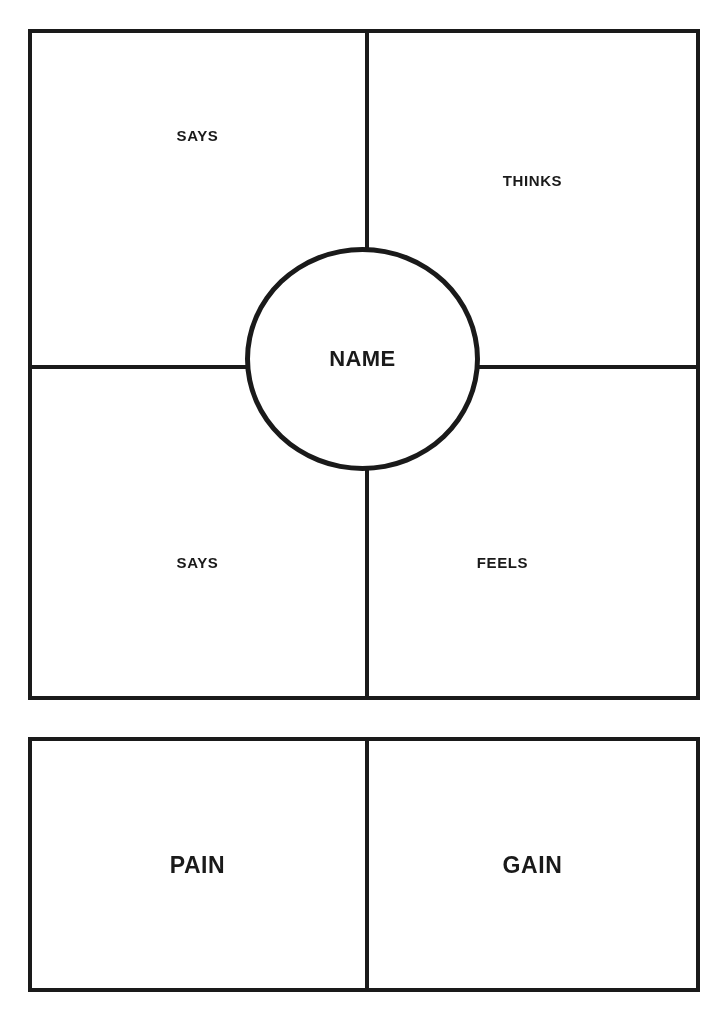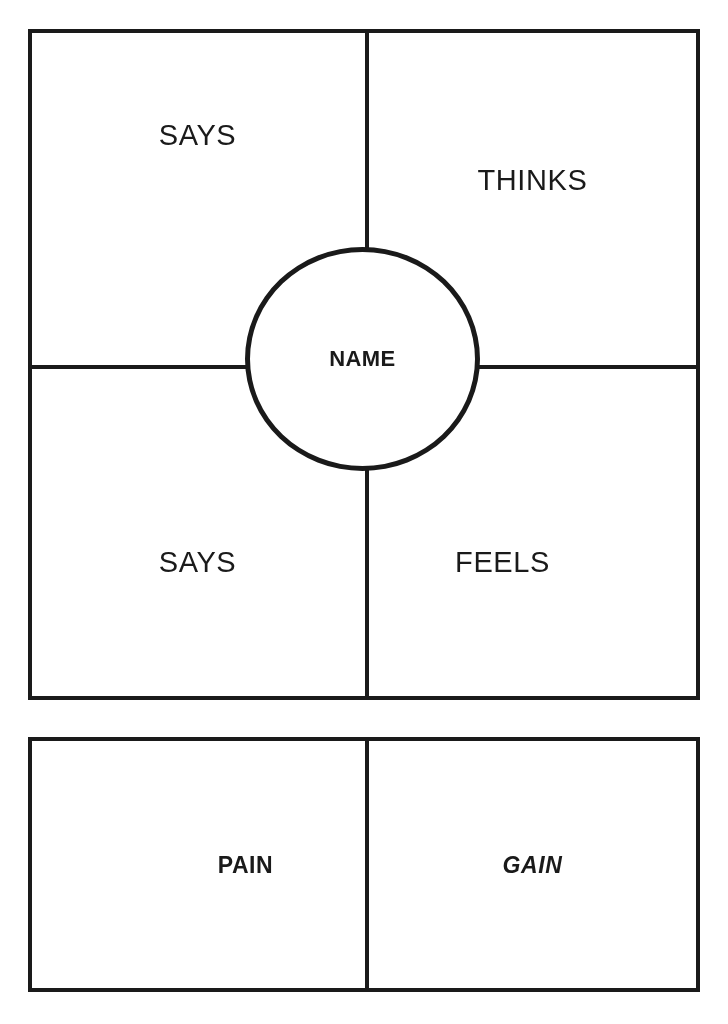--- a/index.html
+++ b/index.html
@@ -38,22 +38,22 @@
 
   .quad {
     position: absolute;
     box-sizing: border-box;
     display: flex;
     align-items: center;
     justify-content: center;
     background: transparent;
   }
   .quad-label {
-    font-size: 29px;
-    font-weight: 400;
+    font-size: 15px;
+    font-weight: 700;
     letter-spacing: 0.6px;
     color: #1a1a1a;
     line-height: 1;
     white-space: nowrap;
     -webkit-font-smoothing: antialiased;
   }
 
   
   .quad.says   { left: 0px;   top: 0px;   width: 333px; height: 332px; }
   .quad.thinks { left: 337px; top: 0px;   width: 327px; height: 422px; }
@@ -121,32 +121,32 @@
     box-sizing: border-box;
     border: 4px solid #1a1a1a;
   }
   .pg-cell {
     position: absolute;
     box-sizing: border-box;
     display: flex;
     align-items: center;
     justify-content: center;
   }
-  .pg-cell.pain { left: 0px;   top: 0px; width: 333px; height: 247px; margin-left: 48px; }
+  .pg-cell.pain { left: 0px;   top: 0px; width: 333px; height: 247px; }
   .pg-cell.gain { left: 337px; top: 0px; width: 327px; height: 247px; }
   .pg-label {
     font-size: 23px;
     font-weight: 700;
     letter-spacing: 0.6px;
     color: #1a1a1a;
     line-height: 1;
     white-space: nowrap;
   }
   .pg-cell.pain .pg-label { transform: translate(-1px, 1px); }
-  .pg-cell.gain .pg-label { transform: translate(0px, 1px); font-style: italic; }
+  .pg-cell.gain .pg-label { transform: translate(0px, 1px); }
 
   .pg-divider-v {
     position: absolute;
     left: 333px;
     top: 0px;
     width: 4px;
     height: 247px;
     background: #1a1a1a;
   }
 </style>

